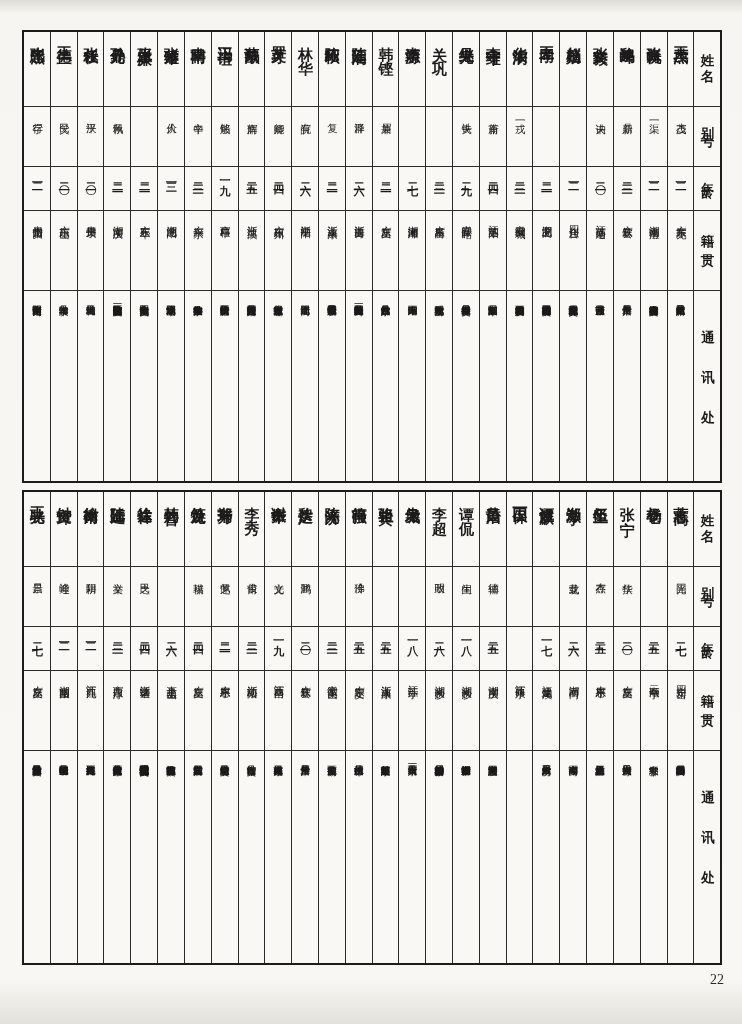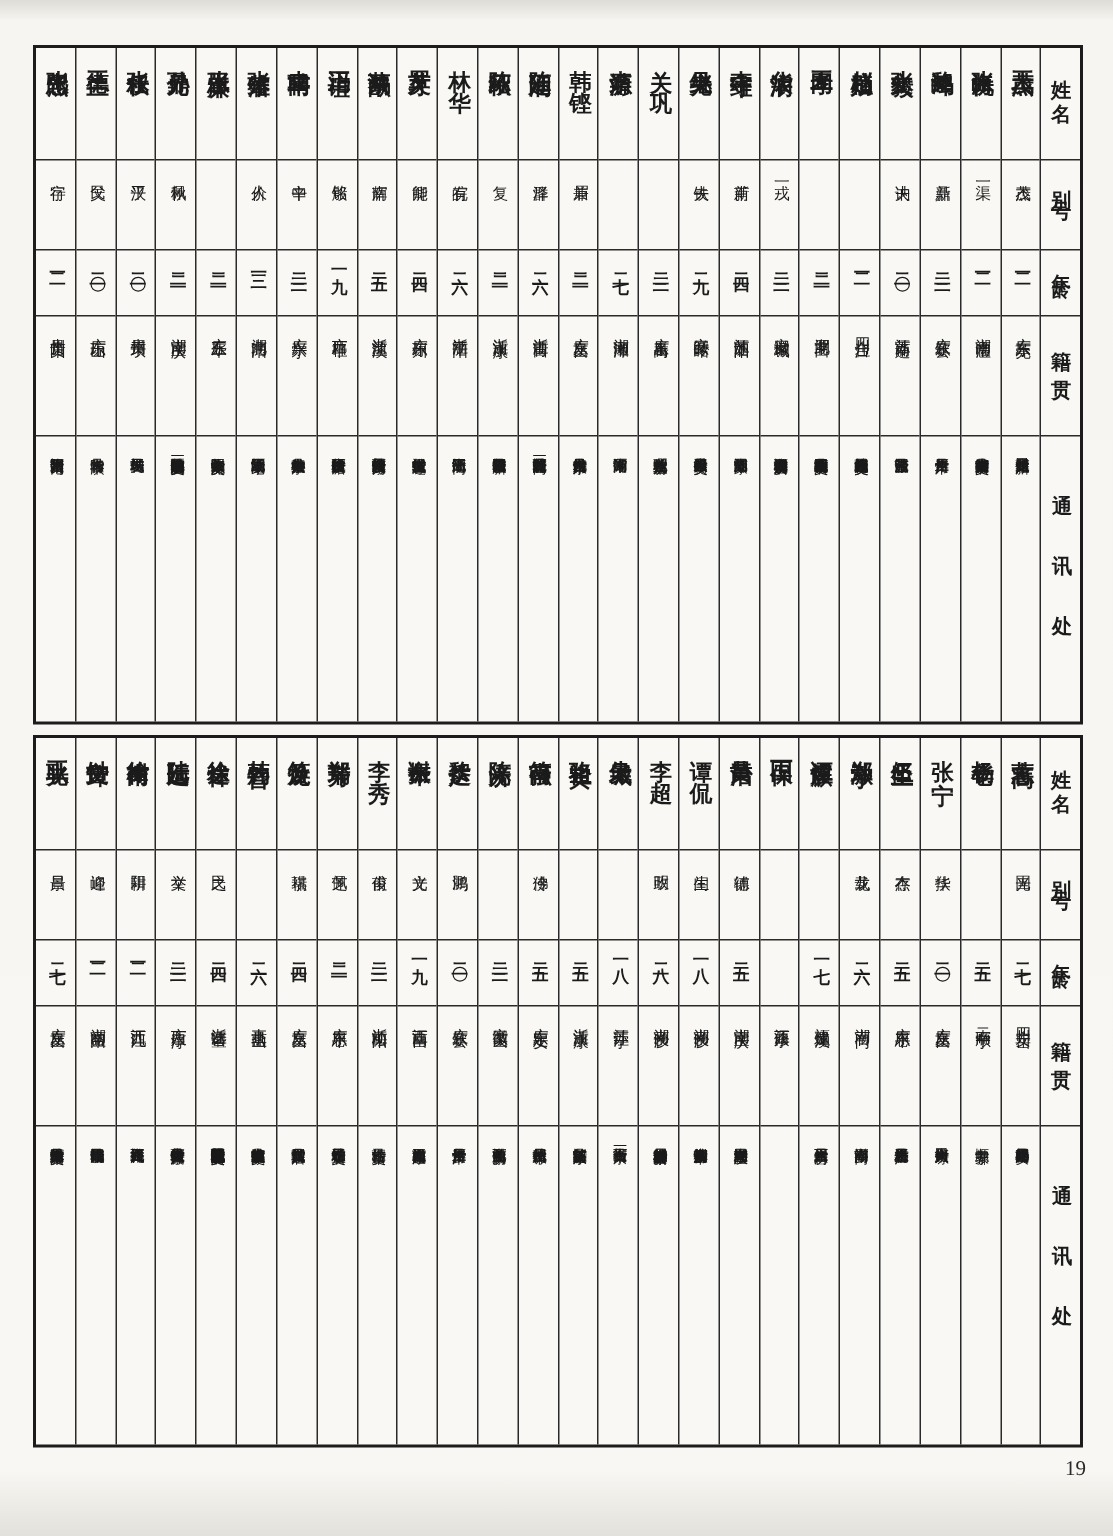--- a/index.html
+++ b/index.html
@@ -954,14 +954,14 @@
           <div class="vtext">年龄</div>
         </div>
         <div class="cell c-origin">
           <div class="vtext">籍贯</div>
         </div>
         <div class="cell c-addr">
           <div class="vtext">通讯处</div>
         </div>
       </div>
     </div>
-  <div class="page-number">19</div>
+  <div class="page-number">22</div>
 </div>
 
 </body></html>

